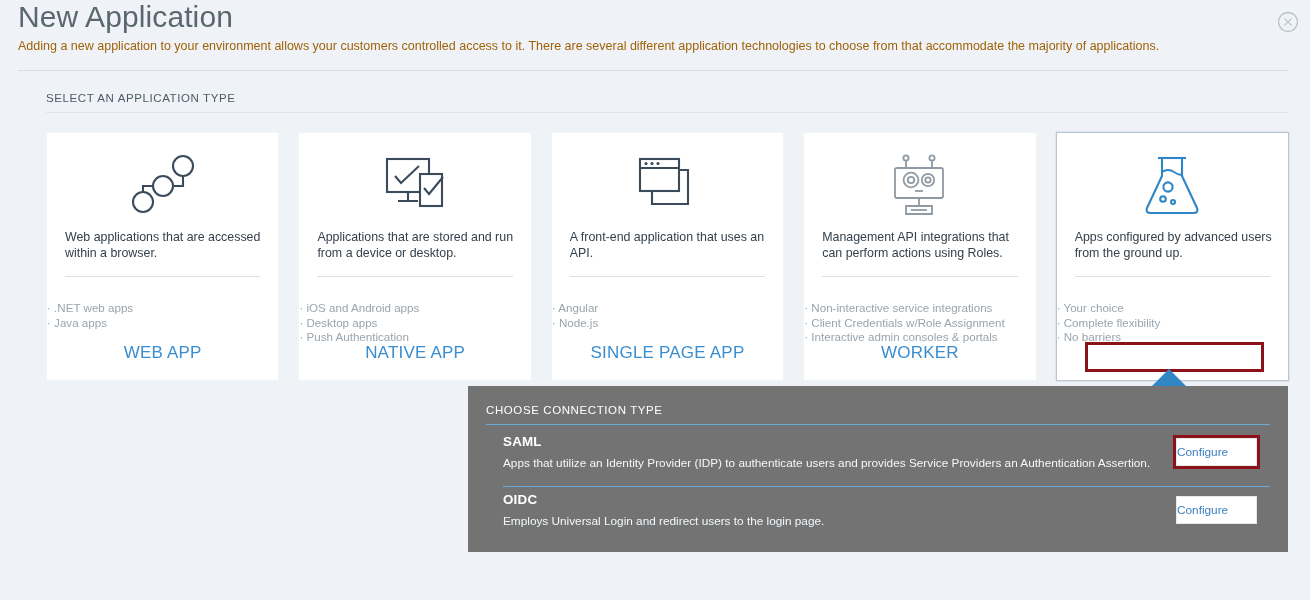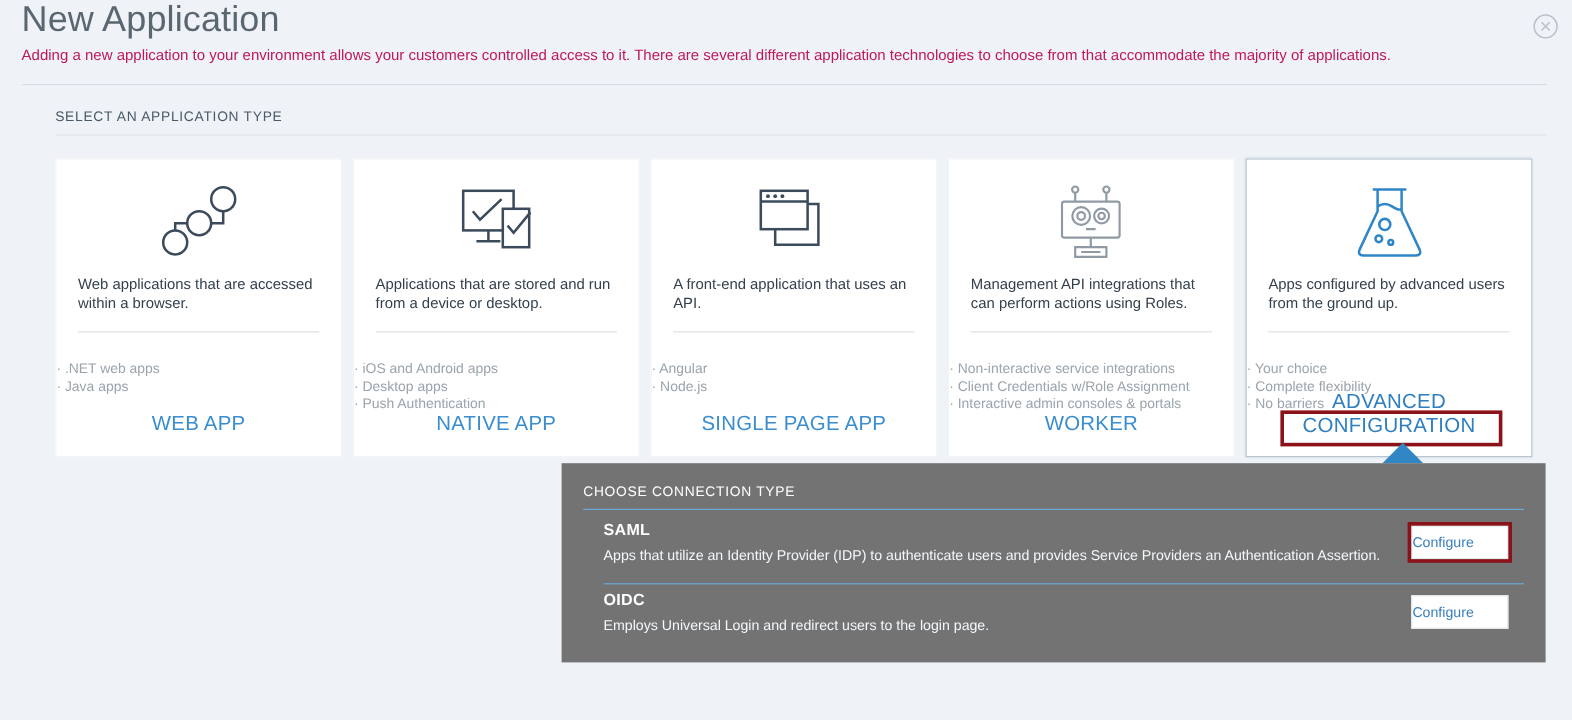--- a/index.html
+++ b/index.html
@@ -36,21 +36,21 @@
     color: #5b6770;
     letter-spacing: 0.1px;
     line-height: 38px;
     white-space: nowrap;
   }
   #page-subtitle {
     position: absolute;
     left: 18px;
     top: 37px;
     font-size: 12.5px;
-    color: #be185d;
+    color: #a16207;
     line-height: 18px;
     white-space: nowrap;
   }
   #close-icon {
     position: absolute;
     right: 8px;
     top: 8px;
     width: 28px;
     height: 28px;
     cursor: pointer;
@@ -83,21 +83,21 @@
   }
 
   
   #cards {
     position: absolute;
     left: 46px;
     top: 132px;
     width: 1243px;
     height: 249px;
     display: flex;
-    gap: 9px;
+    gap: 19px;
   }
   .card {
     position: relative;
     width: 239px;
     height: 249px;
     background: #ffffff;
     border: 1px solid #f2f4f6;
     box-sizing: border-box;
     box-shadow: 0 0 0 0 rgba(0,0,0,0);
   }
@@ -407,21 +407,20 @@
           </g>
         </svg>
       </div>
       <div class="card-desc">Apps configured by advanced users from the ground up.</div>
       <div class="card-divider"></div>
       <div class="card-bullets">
         <span class="bl">Your choice</span>
         <span class="bl">Complete flexibility</span>
         <span class="bl">No barriers</span>
       </div>
-      <div class="card-link on-highlight">ADVANCED CONFIGURATION</div>
       <div class="card-link-box"></div>
     </div>
 
   </div>
 
   <div id="panel-arrow"></div>
 
   <div id="connection-panel">
     <div id="panel-title">CHOOSE CONNECTION TYPE</div>
     <div id="panel-rule"></div>

